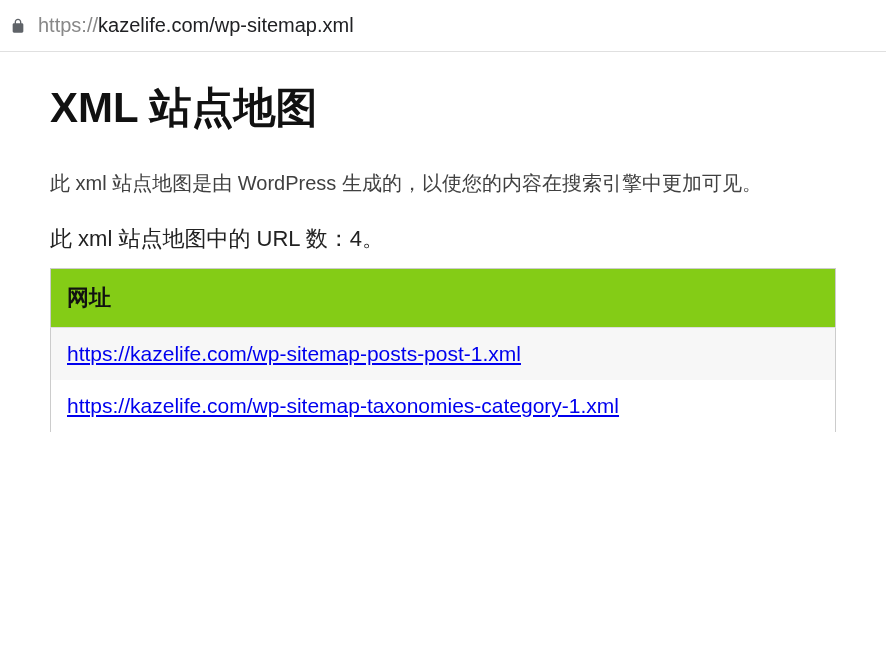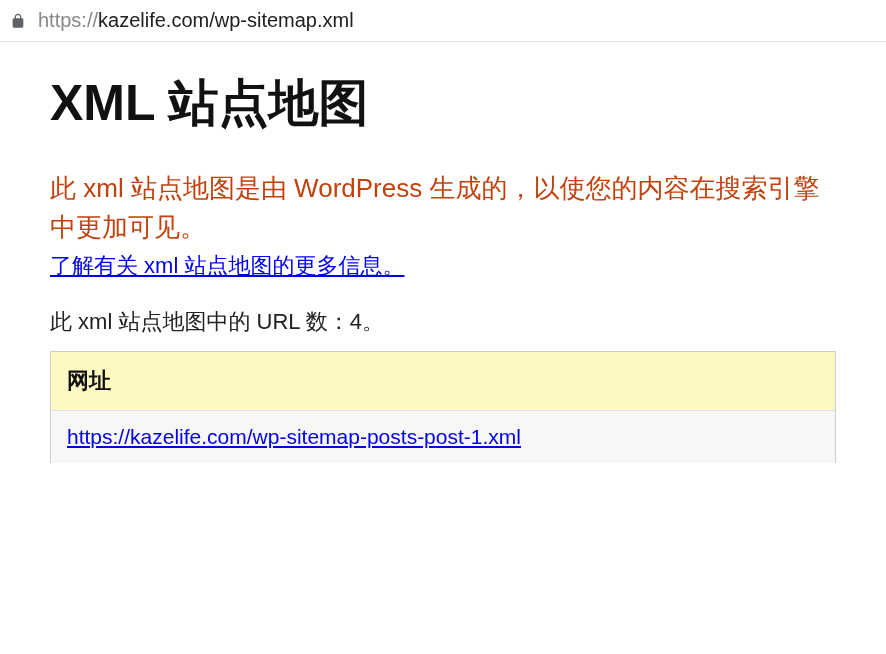--- a/index.html
+++ b/index.html
@@ -12,21 +12,21 @@
       background: #fff;
       color: #222;
     }
     .address-bar {
       display: flex;
       align-items: center;
       padding: 6px 10px;
       border-bottom: 1px solid #e0e0e0;
       font-size: 20px;
       color: #5f6368;
-      height: 42px;
+      height: 52px;
     }
     .lock-icon {
       margin-right: 12px;
       display: inline-flex;
       align-items: center;
     }
     .lock-icon svg {
       width: 16px;
       height: 16px;
       fill: #5f6368;
@@ -35,29 +35,29 @@
       color: #202124;
       font-size: 20px;
     }
     .url-scheme {
       color: #888;
     }
     .content {
       padding: 28px 50px;
     }
     h1 {
-      font-size: 50px;
+      font-size: 42px;
       font-weight: 700;
       color: #111;
       margin-bottom: 32px;
     }
     .intro-text {
-      font-size: 26px;
-      color: #c2410c;
-      margin-bottom: 4px;
+      font-size: 20px;
+      color: #404040;
+      margin-bottom: 26px;
       line-height: 1.5;
     }
     .learn-more-link {
       font-size: 22px;
       color: #0000ee;
       text-decoration: underline;
       display: inline-block;
       margin-bottom: 26px;
     }
     .count-text {
@@ -65,21 +65,21 @@
       color: #222;
       margin-bottom: 14px;
     }
     table {
       width: 100%;
       border-collapse: collapse;
       border: 1px solid #ccc;
       border-bottom: none;
     }
     th {
-      background: #fef9c3;
+      background: #84cc16;
       text-align: left;
       padding: 14px 16px;
       font-size: 22px;
       font-weight: 700;
       color: #111;
       border-bottom: 1px solid #ddd;
     }
     td {
       padding: 14px 16px;
       font-size: 21px;
@@ -103,29 +103,31 @@
     <svg viewBox="0 0 24 24">
         <path d="M18 8h-1V6c0-2.76-2.24-5-5-5S7 3.24 7 6v2H6c-1.1 0-2 .9-2 2v10c0 1.1.9 2 2 2h12c1.1 0 2-.9 2-2V10c0-1.1-.9-2-2-2zM9 6c0-1.66 1.34-3 3-3s3 1.34 3 3v2H9V6z"></path>
       </svg>
   </span>
   <span class="url-text"><span class="url-scheme">https://</span><span>kazelife.com/wp-sitemap.xml</span></span>
 </div>
 
 <div class="content">
   <h1>XML 站点地图</h1>
   <p class="intro-text">此 xml 站点地图是由 WordPress 生成的，以使您的内容在搜索引擎中更加可见。</p>
-  <a href="#" class="learn-more-link">了解有关 xml 站点地图的更多信息。</a>
   <p class="count-text">
     <span>此 xml 站点地图中的 URL 数：</span><span>4。</span>
   </p>
   <table>
     <thead>
       <tr>
         <th>网址</th>
       </tr>
     </thead>
     <tbody>
       <tr>
           <td><a href="#">https://kazelife.com/wp-sitemap-posts-post-1.xml</a></td>
         </tr>
+      <tr>
+          <td><a href="#">https://kazelife.com/wp-sitemap-taxonomies-category-1.xml</a></td>
+        </tr>
     </tbody>
   </table>
 </div>
 
 </body></html>

